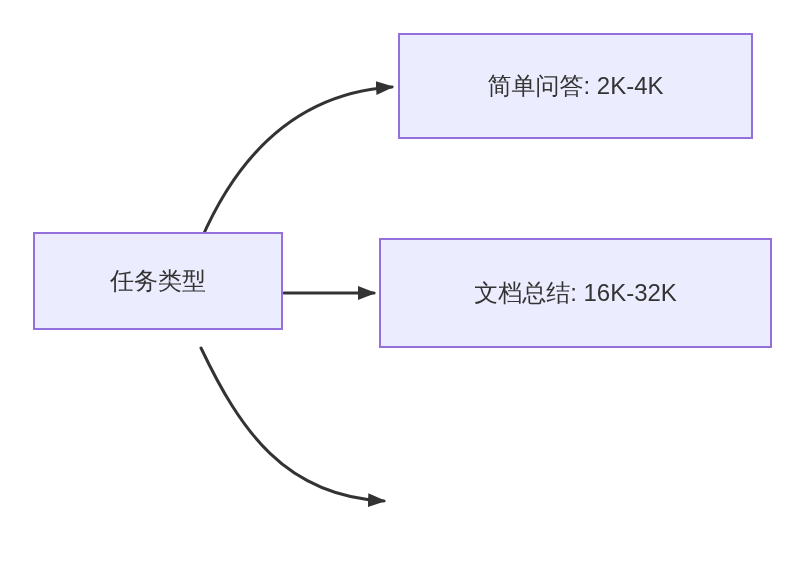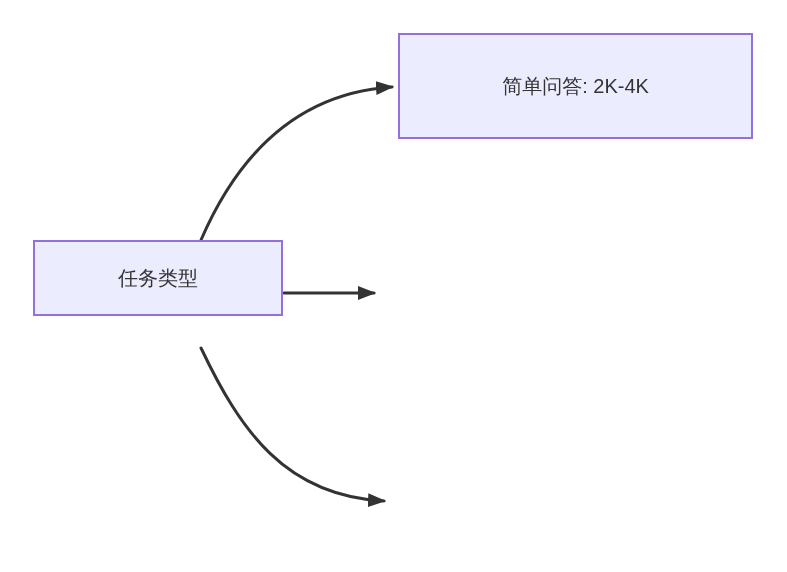--- a/index.html
+++ b/index.html
@@ -28,29 +28,29 @@
     stroke: var(--edge-color, #333333);
     stroke-width: 3;
     stroke-linecap: round;
   }
   .node {
     position: absolute;
     box-sizing: border-box;
     background: var(--node-fill, #ECECFF);
     border: 2px solid var(--node-border, #9370DB);
     color: var(--text-color, #333333);
-    font-size: 20px;
+    font-size: 24px;
     line-height: 1.2;
     display: flex;
     align-items: center;
     justify-content: center;
     text-align: center;
     white-space: nowrap;
   }
-  .node-root      { left: 33px;  top: 240px; width: 250px; height: 76px; }
+  .node-root      { left: 33px;  top: 232px; width: 250px; height: 98px; }
   .node-branch-0  { left: 398px; top: 33px;  width: 355px; height: 106px; }
   .node-branch-1  { left: 379px; top: 238px; width: 393px; height: 110px; }
   .node-branch-2  { left: 388px; top: 446px; width: 375px; height: 110px; }
 </style>
 </head>
 <body>
 
 <div class="canvas">
 
   <svg class="edges" viewBox="0 0 787 572" xmlns="http://www.w3.org/2000/svg">
@@ -65,15 +65,18 @@
   </svg>
 
   <div class="node node-root">
     <span>任务类型</span>
   </div>
 
   <div class="node node-branch-0">
     <span>简单问答: 2K-4K</span>
   </div>
 
+  <div class="node node-branch-1">
+    <span>文档总结: 16K-32K</span>
+  </div>
 
 
 </div>
 
 </body></html>

